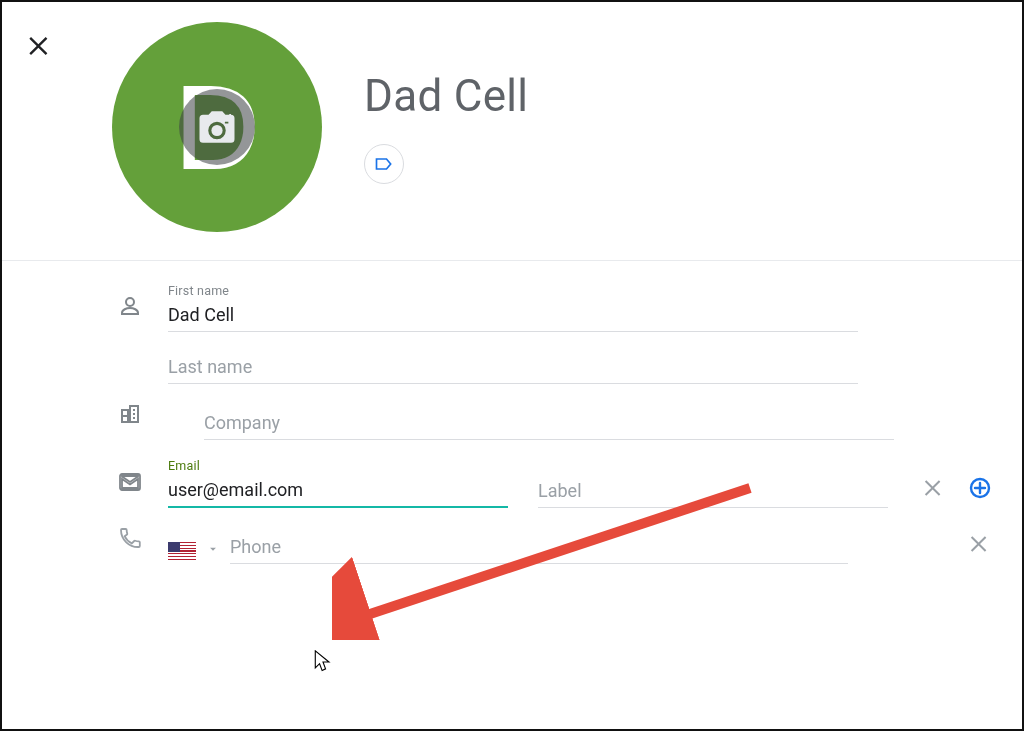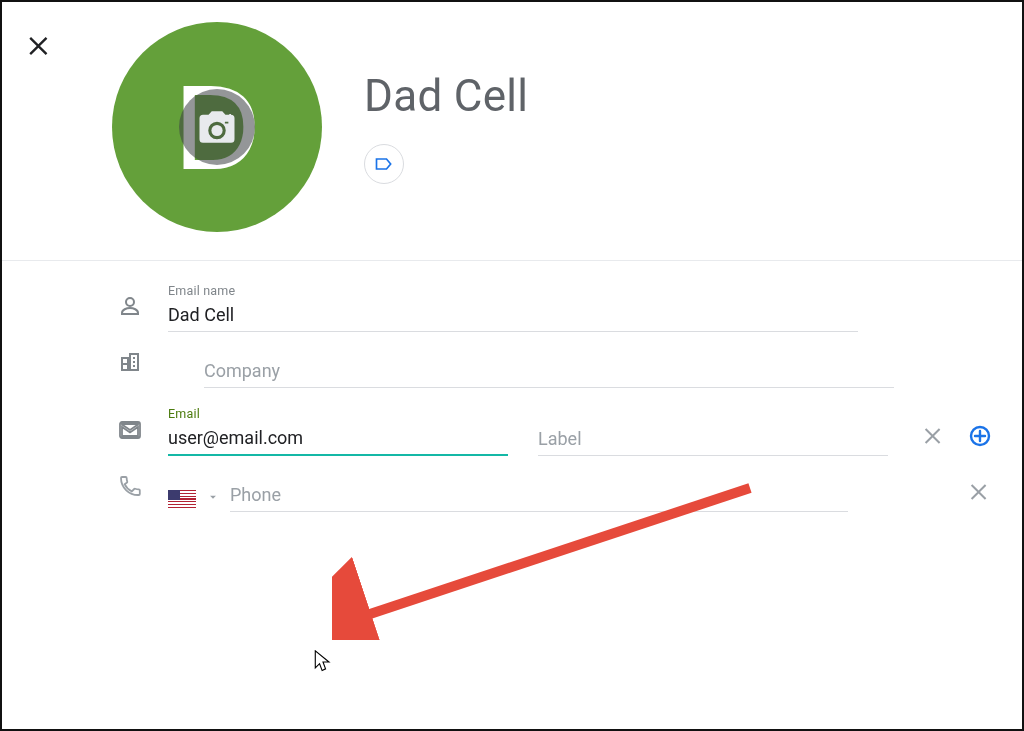--- a/index.html
+++ b/index.html
@@ -183,22 +183,28 @@
 
 <div class="form">
 
   <div class="row">
     <div class="row-icon">
       <svg viewBox="0 0 24 24">
           <path d="M12 12a4 4 0 1 0-4-4 4 4 0 0 0 4 4zm0 2c-3.33 0-8 1.67-8 5v1h16v-1c0-3.33-4.67-5-8-5z" fill="none" stroke="#80868b" stroke-width="2"></path>
         </svg>
     </div>
     <div class="field">
-      <span class="field-label">Email name</span>
+      <span class="field-label">First name</span>
       <input type="text" value="Dad Cell" style="">
+    </div>
+  </div>
+  <div class="row">
+    <div class="spacer-icon"></div>
+    <div class="field">
+      <input type="text" placeholder="Last name" style="">
     </div>
   </div>
 
   <div class="row" style="margin-top:8px;gap:36px;">
     <div class="row-icon">
       <svg viewBox="0 0 24 24">
           <path d="M3 21V7h8V3h10v18H3zm2-2h4v-4H5v4zm0-6h4V9H5v4zm8 6h6V5h-6v14zm2-12h2v2h-2V7zm0 4h2v2h-2v-2zm0 4h2v2h-2v-2z"></path>
         </svg>
     </div>
     <div class="field">

